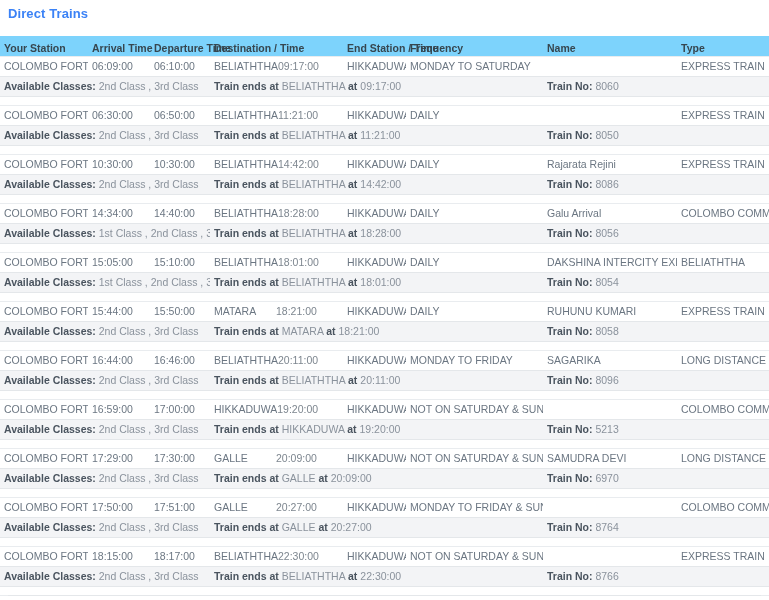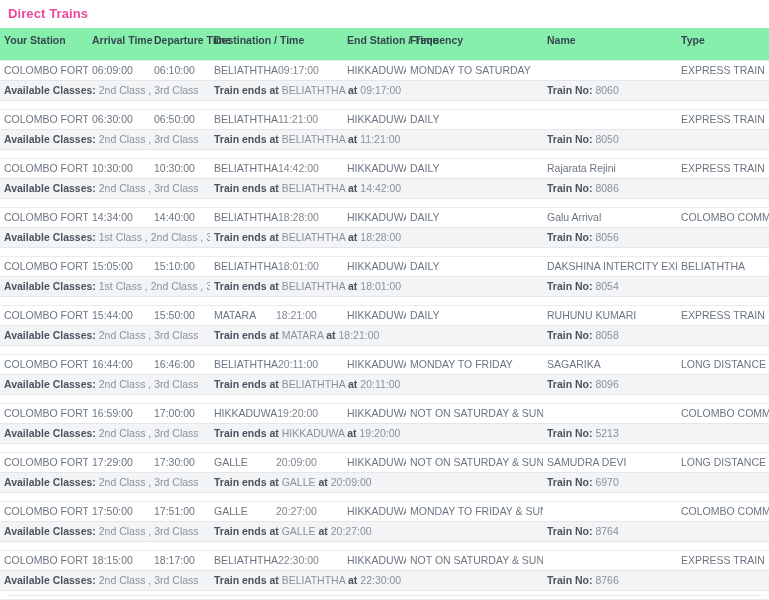--- a/index.html
+++ b/index.html
@@ -18,39 +18,39 @@
   .page {
     position: relative;
     width: 769px;
     height: 600px;
     background: #ffffff;
     box-sizing: border-box;
   }
   .section-title {
     font-size: 13px;
     font-weight: bold;
-    color: #ec4899;
-    padding: 6px 0 7px 8px;
+    color: #3b82f6;
+    padding: 6px 0 15px 8px;
     letter-spacing: 0.1px;
   }
 
   
   table.trains {
     width: 100%;
     border-collapse: collapse;
     table-layout: fixed;
     font-size: 10.5px;
   }
   table.trains th {
-    background: #86efac;
+    background: #7dd3fc;
     color: #36464f;
     font-size: 10.5px;
     font-weight: bold;
     text-align: left;
-    padding: 4px 0 12px 4px;
+    padding: 4px 0 0 4px;
     height: 16px;
     white-space: nowrap;
     vertical-align: middle;
   }
   table.trains td {
     padding: 3px 0 3px 4px;
     vertical-align: middle;
     white-space: nowrap;
     overflow: hidden;
     color: #6b7682;

